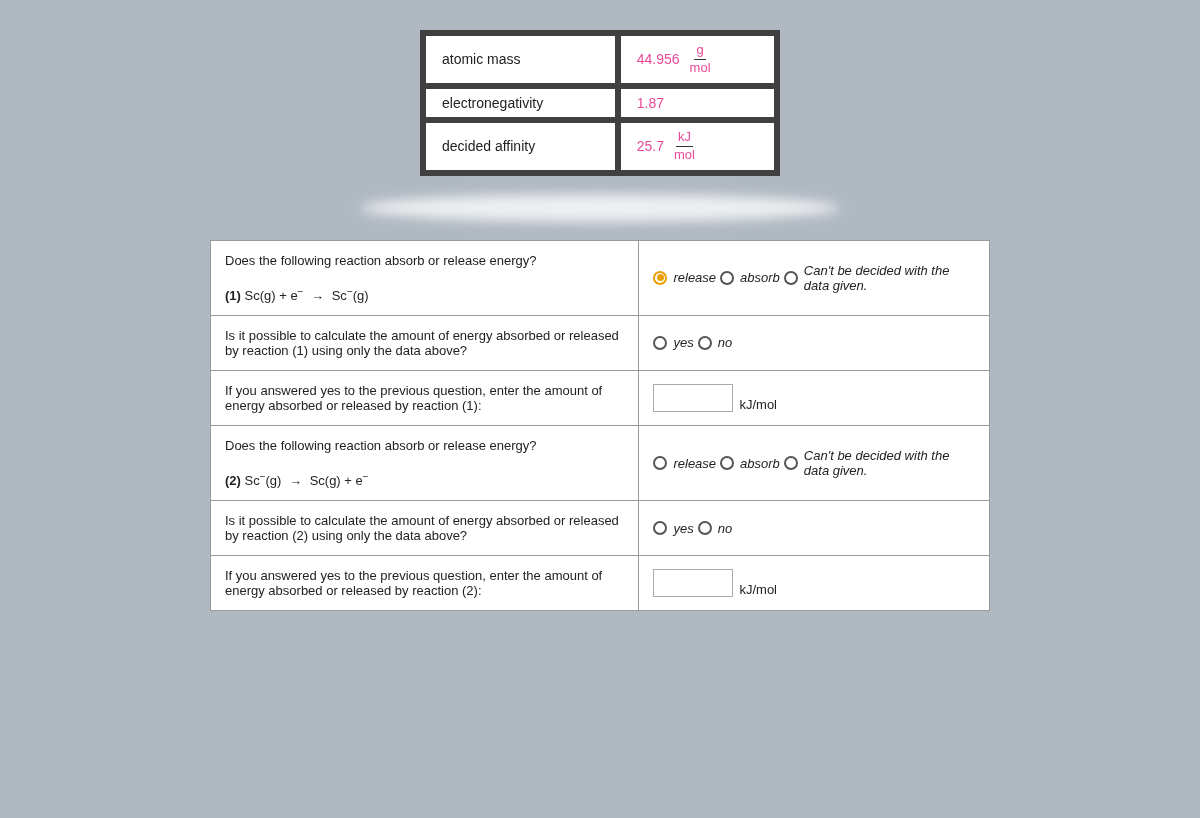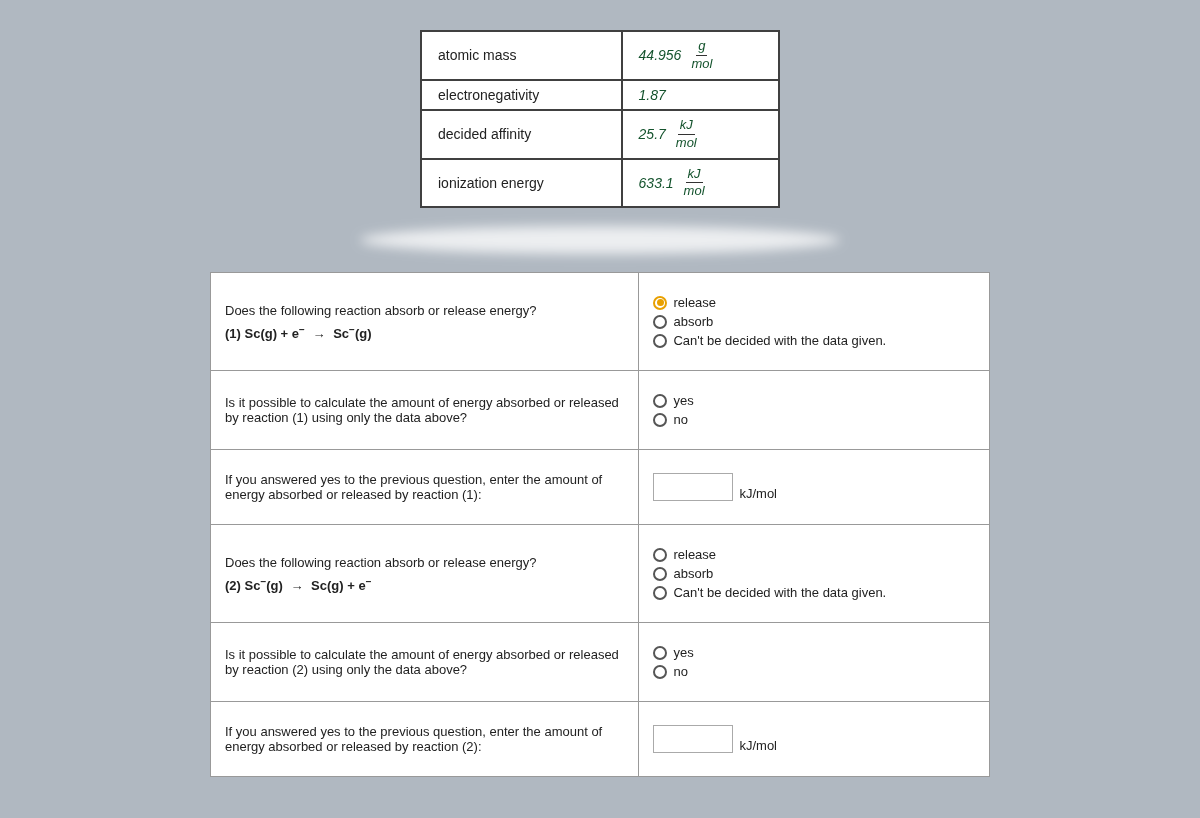--- a/index.html
+++ b/index.html
@@ -21,36 +21,35 @@
     }
 
     
     .properties-table {
       border-collapse: collapse;
       width: 360px;
       background: white;
       margin-bottom: 18px;
     }
     .properties-table td {
-      border: 2px solid #404040;
+      border: 6px solid #404040;
       padding: 6px 16px;
       vertical-align: middle;
       margin-top: 31px;
     }
     .prop-name {
       text-align: left;
       font-size: 14px;
       color: #222;
       white-space: nowrap;
     }
     .prop-value {
       text-align: left;
       font-size: 14px;
-      color: #14532d;
-      font-style: italic;
+      color: #ec4899;
     }
     .unit-fraction {
       display: inline-flex;
       flex-direction: column;
       align-items: center;
       vertical-align: middle;
       margin-left: 4px;
       font-size: 13px;
     }
     .unit-fraction .numerator {
@@ -80,42 +79,42 @@
     }
 
     
     .questions-table {
       border-collapse: collapse;
       width: 780px;
       background: white;
     }
     .questions-table td {
       border: 1px solid #999;
-      padding: 22px 14px;
+      padding: 12px 14px;
       vertical-align: middle;
     }
     .q-left {
       width: 55%;
       font-size: 13px;
       color: #222;
     }
     .q-right {
       width: 45%;
       font-size: 13px;
       color: #222;
     }
     .reaction-line {
-      margin-top: 6px;
-      font-size: 13px;
-      font-weight: bold;
+      margin-top: 18px;
+      font-size: 13px;
     }
     .radio-group {
       display: flex;
-      flex-direction: column;
+      flex-direction: row;
       gap: 4px;
+      font-style: italic;
     }
     .radio-item {
       display: flex;
       align-items: center;
       gap: 6px;
       cursor: pointer;
     }
     .radio-circle {
       width: 14px;
       height: 14px;
@@ -185,32 +184,20 @@
           <td class="prop-value">
             <div class="value-unit">
               <span>25.7</span>
               <span class="unit-fraction">
                 <span class="numerator">kJ</span>
                 <span class="denominator">mol</span>
               </span>
             </div>
           </td>
         </tr>
-        <tr>
-          <td class="prop-name">ionization energy</td>
-          <td class="prop-value">
-            <div class="value-unit">
-              <span>633.1</span>
-              <span class="unit-fraction">
-                <span class="numerator">kJ</span>
-                <span class="denominator">mol</span>
-              </span>
-            </div>
-          </td>
-        </tr>
       </tbody>
   </table>
 
   <div class="blur-bar"></div>
 
   <table class="questions-table">
     <tbody id="questions-tbody">
         <tr>
           <td class="q-left">
             <p>Does the following reaction absorb or release energy?</p>

